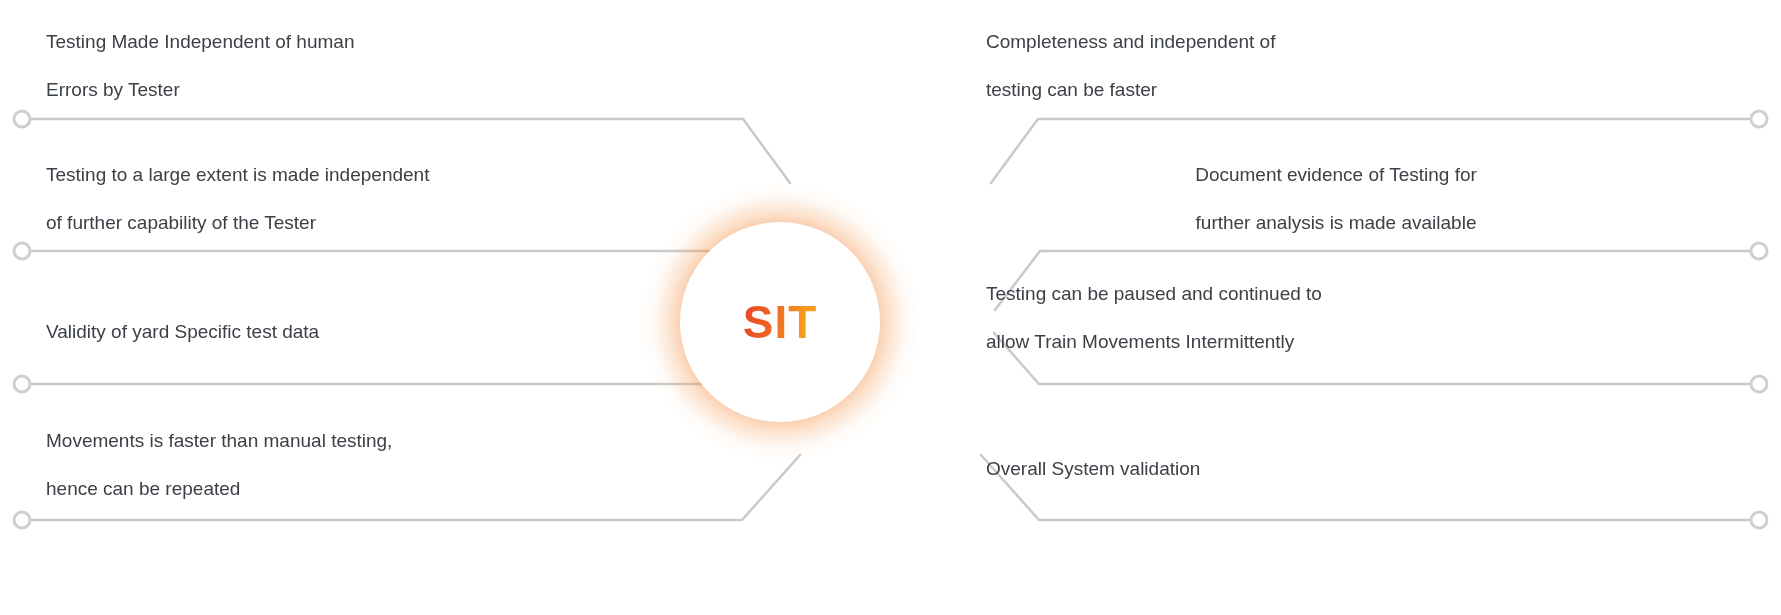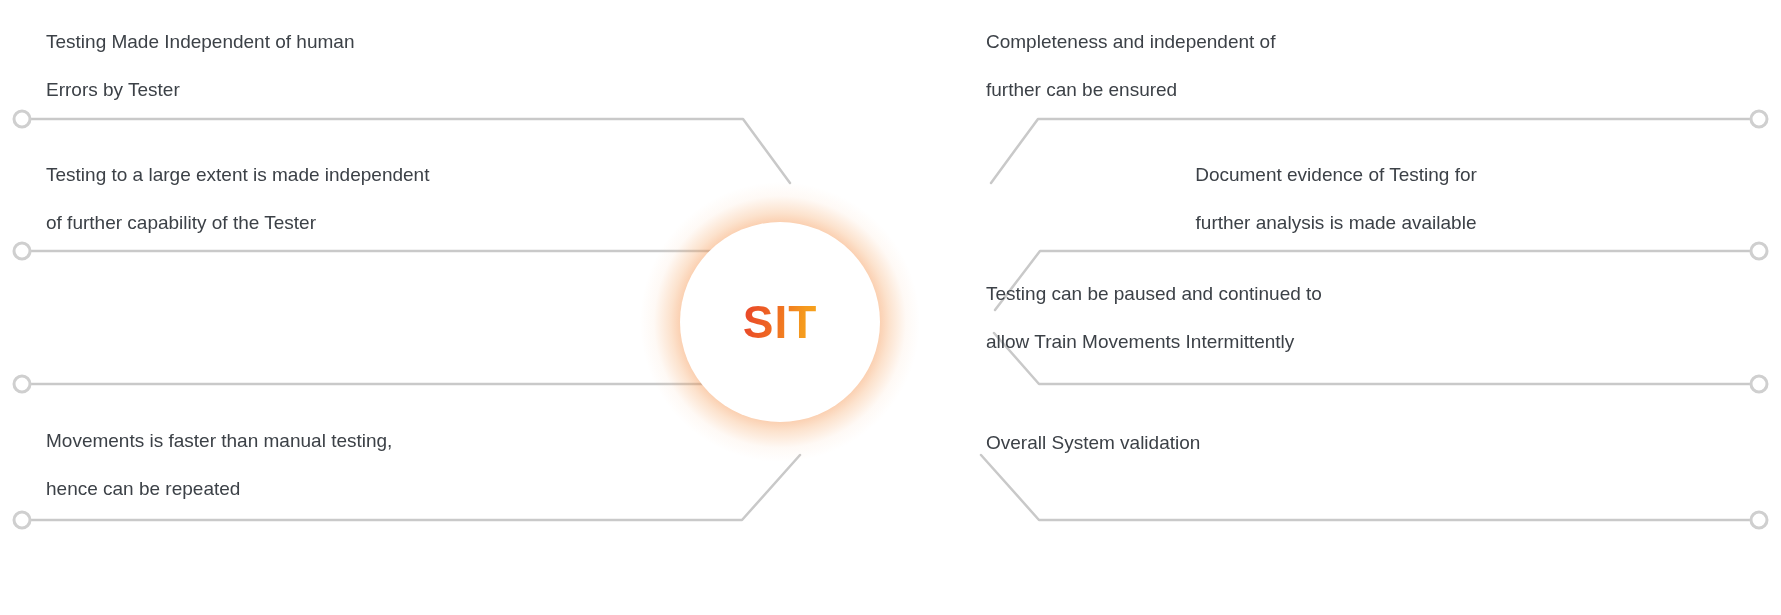--- a/index.html
+++ b/index.html
@@ -115,38 +115,41 @@
   <div class="node-text node-left" style="top:18px;  width:640px;">
     <div>Testing Made Independent of human</div>
     <div>Errors by Tester</div>
   </div>
 
   <div class="node-text node-left" style="top:151px; width:660px;">
     <div>Testing to a large extent is made independent</div>
     <div>of further capability of the Tester</div>
   </div>
 
+  <div class="node-text node-left" style="top:308px; width:640px;">
+    <div>Validity of yard Specific test data</div>
+  </div>
 
   <div class="node-text node-left" style="top:417px; width:640px;">
     <div>Movements is faster than manual testing,</div>
     <div>hence can be repeated</div>
   </div>
 
   <div class="node-text node-right" style="top:18px;  width:700px;">
     <div>Completeness and independent of</div>
-    <div>further can be ensured</div>
+    <div>testing can be faster</div>
   </div>
 
   <div class="node-text node-right" style="top:151px; width:700px;text-align:center;">
     <div>Document evidence of Testing for</div>
     <div>further analysis is made available</div>
   </div>
 
   <div class="node-text node-right" style="top:270px; width:740px;">
     <div>Testing can be paused and continued to</div>
     <div>allow Train Movements Intermittently</div>
   </div>
 
-  <div class="node-text node-right" style="top:419px; width:700px;">
+  <div class="node-text node-right" style="top:445px; width:700px;">
     <div>Overall System validation</div>
   </div>
 
 </div>
 
 </body></html>

